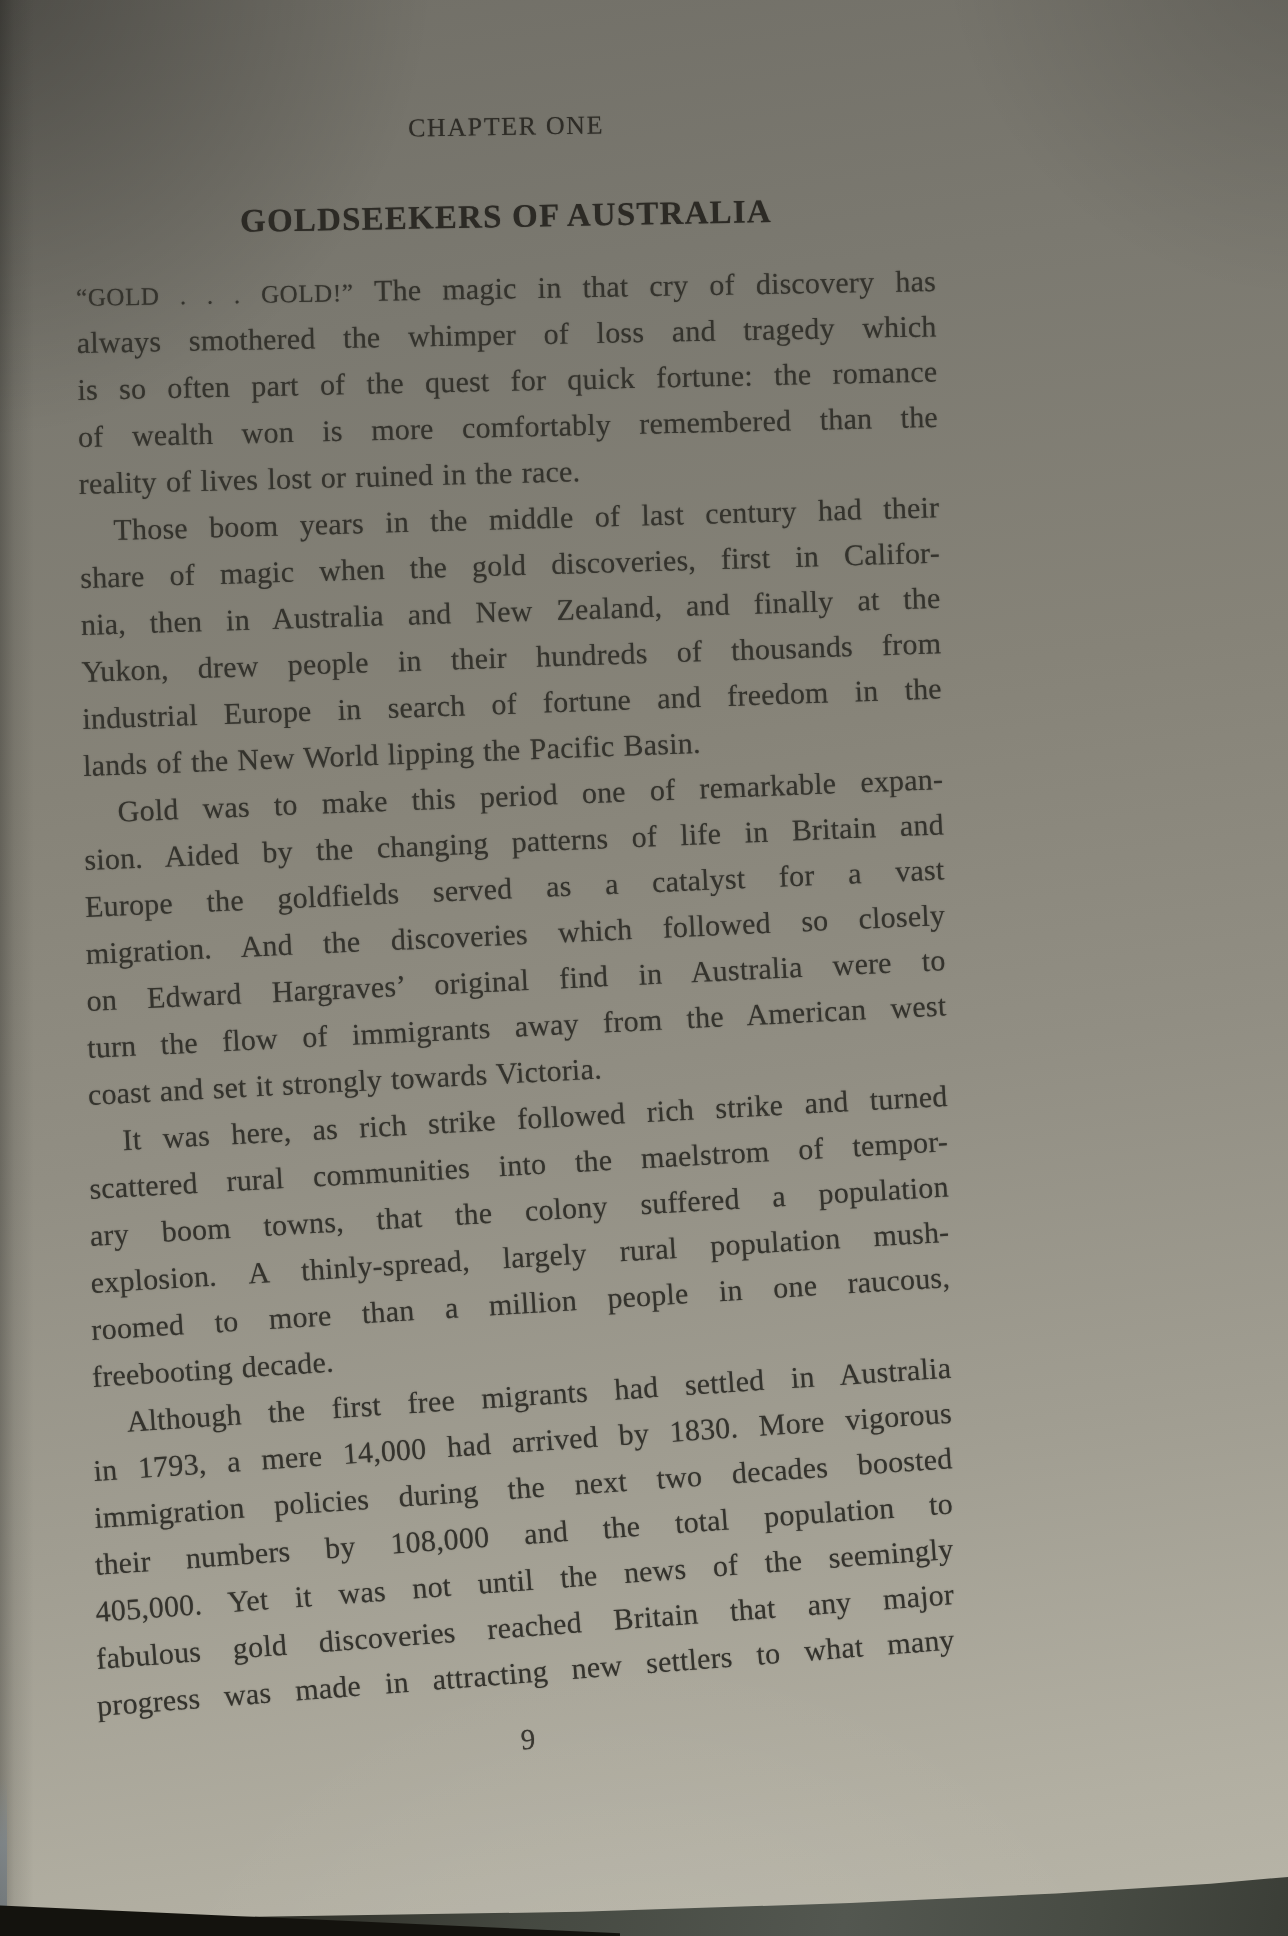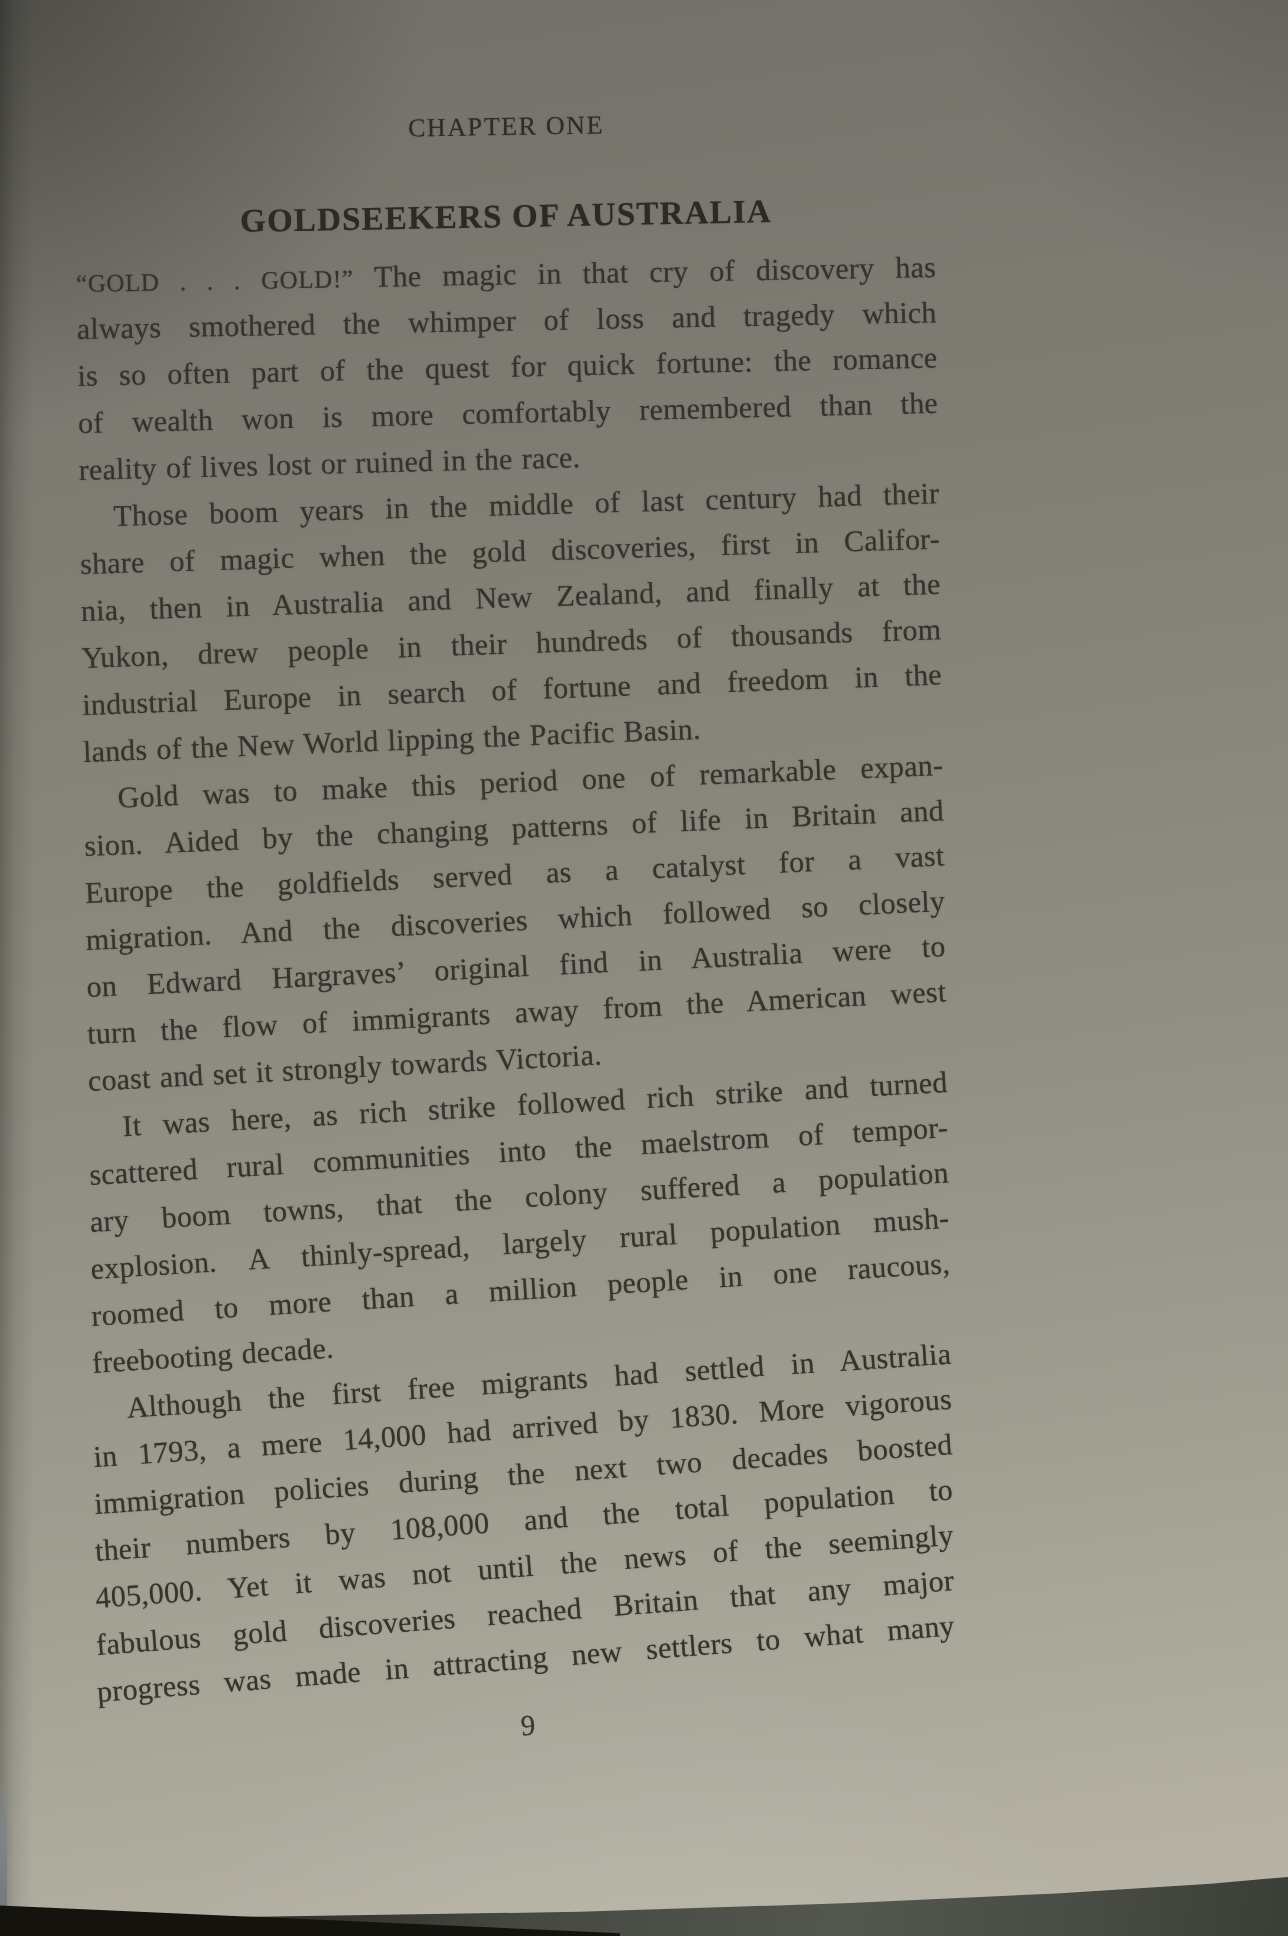--- a/index.html
+++ b/index.html
@@ -45,21 +45,21 @@
     text-align:center;font-size:26px;letter-spacing:1.6px;
     color:#2e2c27;text-shadow:0 0 1px rgba(40,40,34,.5);
     transform:rotate(-0.9deg);
   }
   .title{
     margin-top:54px;height:40px;line-height:40px;
     text-align:center;font-size:33px;font-weight:bold;letter-spacing:1.2px;
     color:#2c2a25;text-shadow:0 0 1px rgba(40,40,34,.55);
     transform:rotate(-1.05deg);
   }
-  .bodytext{margin-top:22px;}
+  .bodytext{margin-top:36px;}
   .line{
     height:47px;line-height:47px;font-size:30px;
     text-align:justify;text-align-last:justify;
     transform-origin:0 50%;
     text-shadow:0 0 1.2px rgba(46,44,38,.55);
     overflow:visible;white-space:nowrap;
     letter-spacing:0.2px;word-spacing:1.5px;
   }
   .line.endline{text-align-last:left;white-space:normal;}
   .line.indent{text-indent:34px;}

